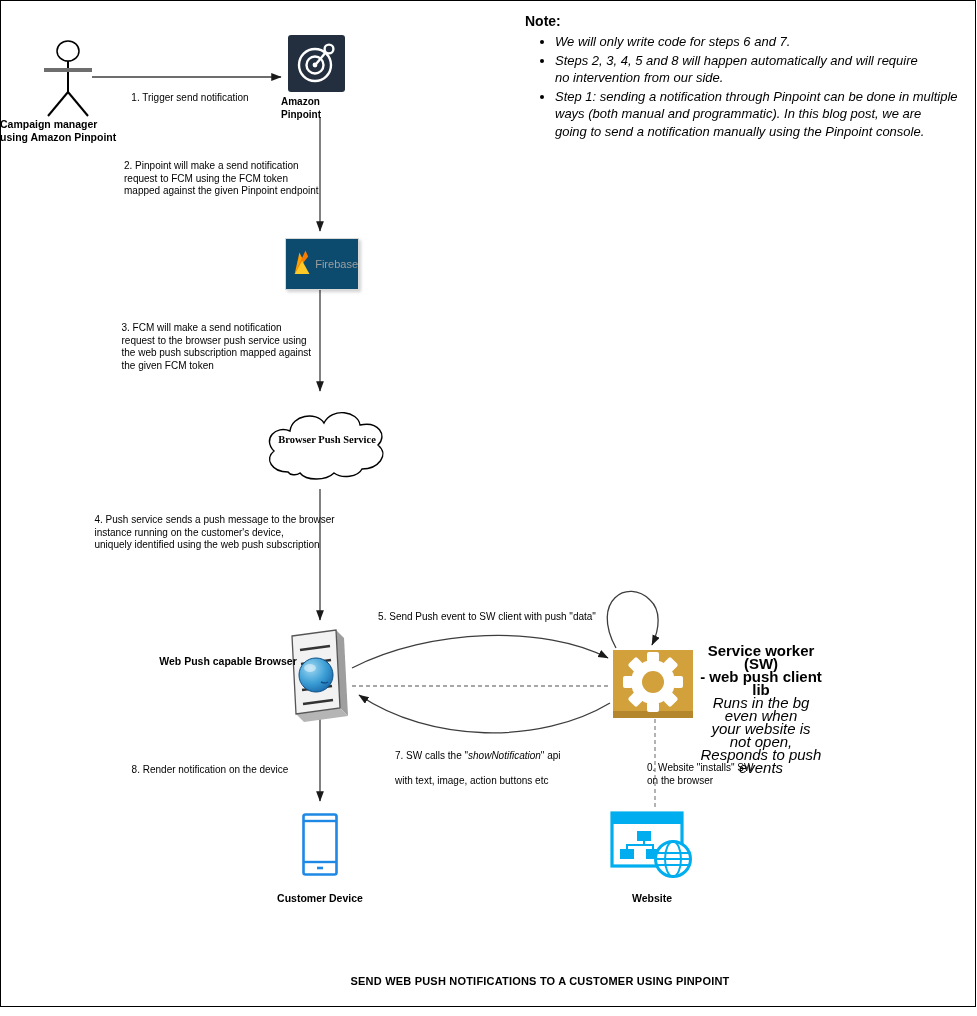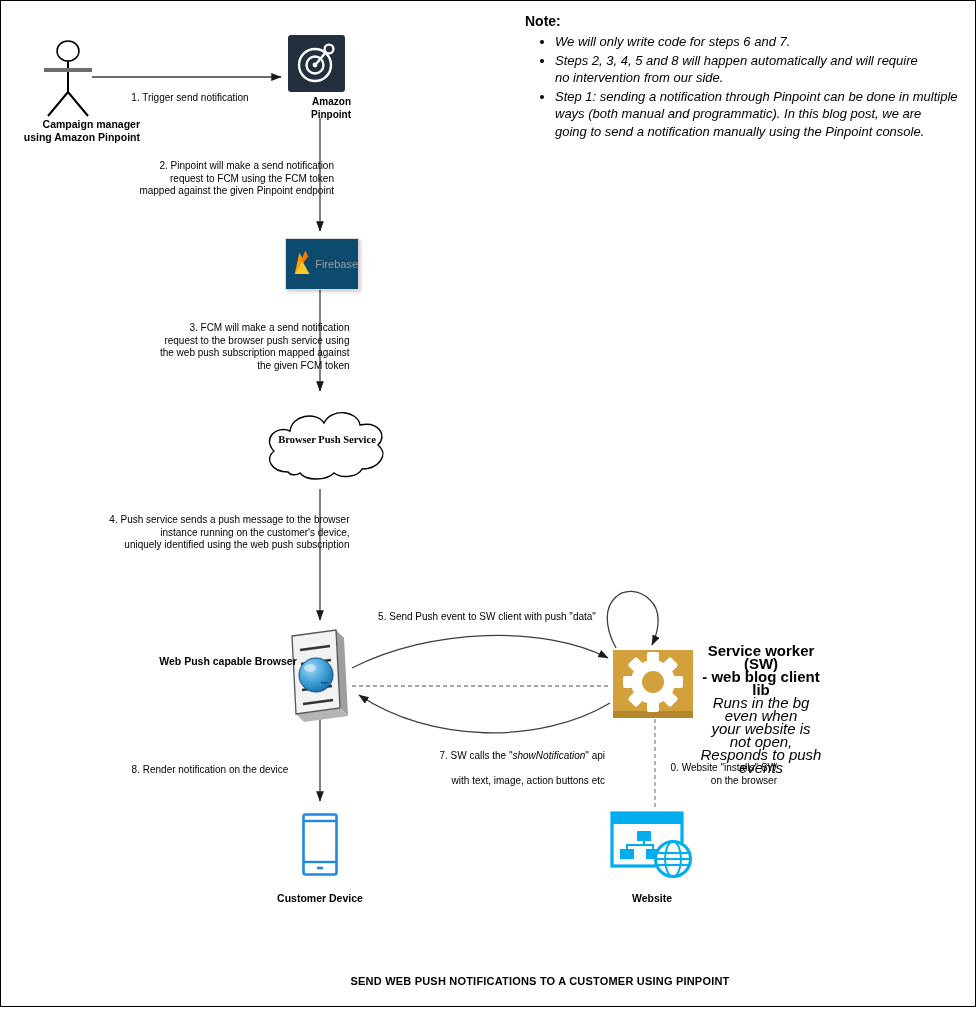--- a/index.html
+++ b/index.html
@@ -1,20 +1,20 @@
 <!DOCTYPE html>
 <html><head>
 <meta charset="utf-8">
 <style>
   html,body{margin:0;padding:0;background:#fff;}
   #canvas{position:relative;width:977px;height:1016px;background:#fff;
           font-family:"Liberation Sans", sans-serif;color:#000;overflow:hidden;}
   .frame{position:absolute;left:0;top:0;width:974px;height:1005px;border:1.5px solid #000;}
   .abs{position:absolute;}
-  .lbl{position:absolute;font-size:10px;line-height:12.5px;text-align:right;
+  .lbl{position:absolute;font-size:10px;line-height:12.5px;text-align:left;
        white-space:pre-line;transform:translateX(-50%);}
   .nowrap{white-space:nowrap;}
   .bold{font-weight:bold;}
   .ital{font-style:italic;}
   .node-lbl{font-weight:bold;font-size:10.5px;}
   .note{position:absolute;left:525px;top:13px;width:452px;}
   .note .note-h{font-size:14px;font-weight:bold;margin:0 0 4px 0;}
   .note ul{margin:0;padding-left:30px;}
   .note li{font-size:13px;line-height:17.5px;margin-bottom:1px;white-space:pre-line;font-style:italic;}
   .firebase-card{position:absolute;left:285px;top:238px;width:72px;height:50px;background:#0c4a6e;
@@ -84,21 +84,21 @@
 
   <div class="firebase-card">
     <svg width="30" height="38" viewBox="0 0 30 40" style="margin-left:6px;">
       <polygon points="4,35 11,3 16,13" fill="#FFA000"></polygon>
       <polygon points="4,35 20,0 24,9" fill="#F57C00"></polygon>
       <polygon points="4,35 15,15 26,35" fill="#FFCA28"></polygon>
     </svg>
     <span>Firebase</span>
   </div>
 
-  <div class="lbl" style="left:242px;top:322px;width:215px;">3. FCM will make a send notification
+  <div class="lbl" style="left:229px;top:322px;width:215px;">3. FCM will make a send notification
 request to the browser push service using
 the web push subscription mapped against
 the given FCM token</div>
 
   <svg class="abs" style="left:260px;top:398px;" width="132" height="92" viewBox="0 0 132 92">
     <path d="M 28 74 C 12 74 4 61 14 53 C 2 41 16 27 30 33 C 32 17 56 13 64 25
              C 72 9 98 13 100 27 C 118 23 128 37 118 47 C 130 57 118 71 102 71
              C 98 79 82 81 74 75 C 66 83 46 83 40 75 C 36 78 30 77 28 74 Z" fill="#fff" stroke="#000" stroke-width="1.4"></path>
   </svg>
   <div class="cloud-lbl">Browser Push Service</div>
@@ -152,21 +152,21 @@
           <rect x="-6" y="-30" width="12" height="10" rx="2" transform="rotate(270)"></rect>
           <rect x="-6" y="-30" width="12" height="10" rx="2" transform="rotate(315)"></rect>
         </g>
         <circle cx="0" cy="0" r="22" fill="#fff"></circle>
         <circle cx="0" cy="0" r="11" fill="#D2A13C"></circle>
       </g>
     </g>
   </svg>
   <div class="sw-text">
     <div class="bold">Service worker (SW)</div>
-    <div class="bold">-  web blog client lib</div>
+    <div class="bold">-  web push client lib</div>
     <div class="ital">Runs in the bg even when</div>
     <div class="ital">your website is not open,</div>
     <div class="ital">Responds to push events</div>
   </div>
 
   <div class="lbl nowrap" style="left:210px;top:764px;">8. Render notification on the device</div>
   <div class="lbl" style="left:712px;top:762px;width:130px;">0. Website "installs" SW
 on the browser</div>
 
   <svg class="abs" style="left:302px;top:813px;" width="36" height="63" viewBox="0 0 36 63">

